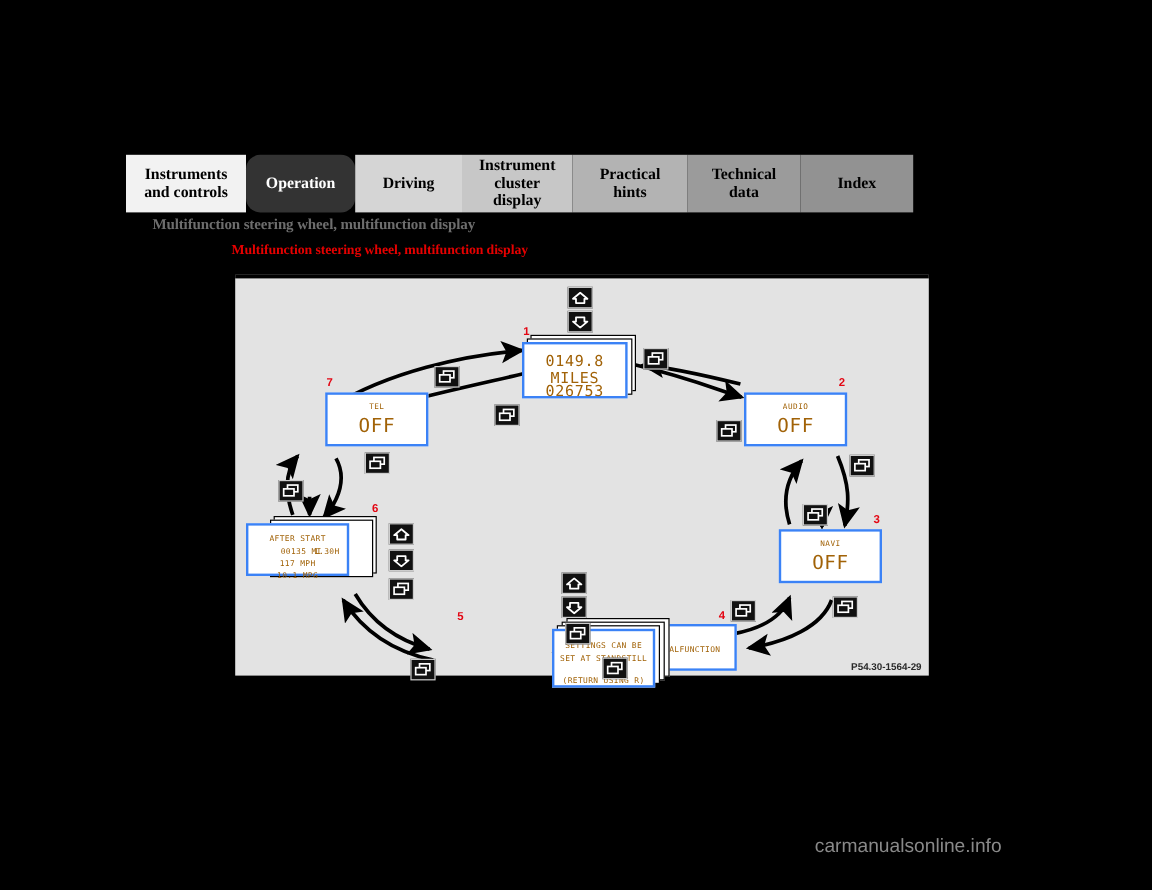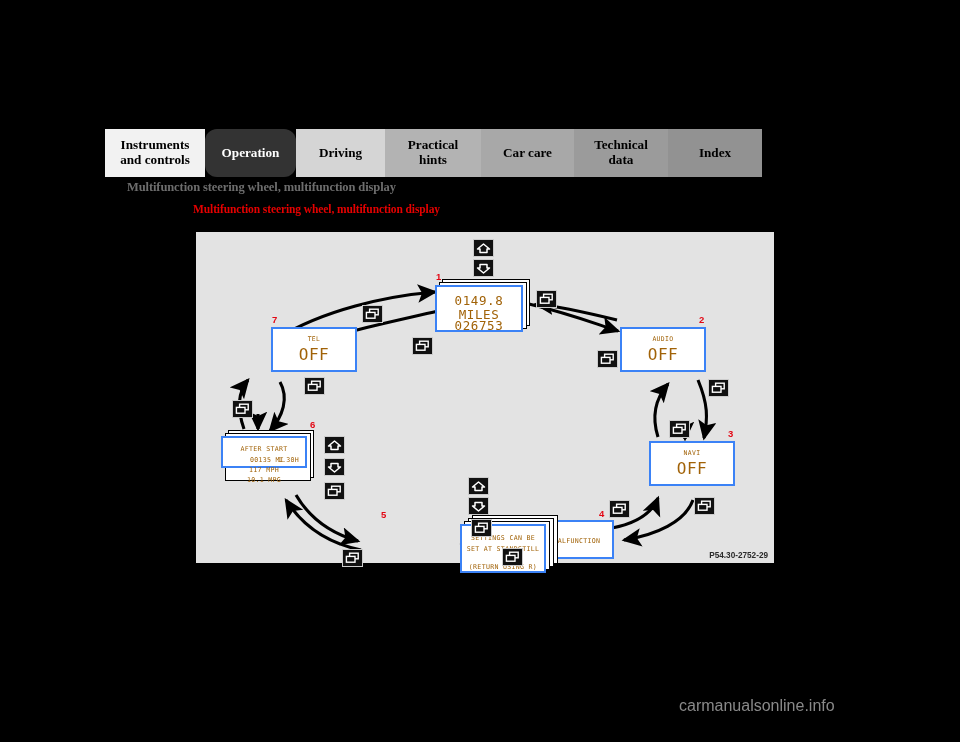--- a/index.html
+++ b/index.html
@@ -176,22 +176,23 @@
   }
 </style>
 </head>
 <body>
 
 <div id="tabbar">
   <div class="tab" style="width:100px;background:#f2f2f2;"><span>Instruments
 and controls</span></div>
   <div class="tab active" style="width:91px;background:#333333;border-radius:12px;"><span>Operation</span></div>
   <div class="tab" style="width:89px;background:#d5d5d5;"><span>Driving</span></div>
+  <div class="tab" style="width:92px;background:#c7c7c7;"><span>Instrument
+cluster display</span></div>
   <div class="tab" style="width:96px;background:#b3b3b3;"><span>Practical hints</span></div>
-  <div class="tab" style="width:93px;background:#a8a8a8;"><span>Car care</span></div>
   <div class="tab" style="width:94px;background:#9b9b9b;"><span>Technical
 data</span></div>
   <div class="tab" style="width:94px;background:#929292;"><span>Index</span></div>
 </div>
 
 <div id="heading-gray">Multifunction steering wheel, multifunction display</div>
 <div id="heading-red">Multifunction steering wheel, multifunction display</div>
 
 <div id="figure">
 
@@ -280,21 +281,21 @@
       <div class="scr-sm" style="top:8px;">SETTINGS CAN BE</div>
       <div class="scr-sm" style="top:19px;">SET AT STANDSTILL</div>
       <div class="scr-sm" style="top:37px;">(RETURN USING R)</div>
     </div>
     <div class="callout" style="left:185px;top:277px;">5</div>
   </div>
 
   <div>
     <div class="stackpage" style="left:32px;top:198px;width:86px;height:48px;"></div>
     <div class="stackpage" style="left:29px;top:201px;width:86px;height:48px;"></div>
-    <div class="screen" style="left:25px;top:204px;width:86px;height:32px;padding-left:27px;">
+    <div class="screen" style="left:9px;top:204px;width:86px;height:44px;padding-left:27px;">
       <div class="scr-sm" style="top:7px;">AFTER START</div>
       <div class="scr-sm scr-sm-l" style="top:18px;">00135 MI</div>
       <div class="scr-sm scr-sm-r" style="top:18px;">1.30H</div>
       <div class="scr-sm" style="top:28px;">117 MPH</div>
       <div class="scr-sm" style="top:38px;">10.1 MPG</div>
     </div>
     <div class="callout" style="left:114px;top:187px;">6</div>
   </div>
 
   <div>
@@ -419,16 +420,16 @@
         <rect x="1.4" y="4.4" width="8.6" height="5.8" fill="#111" stroke="#fff" stroke-width="1.4"></rect>
       </svg>
   </div>
   <div class="iconbtn" style="left:108px;top:145px;width:21px;height:18px;">
     <svg width="15" height="12" viewBox="0 0 15 12">
         <rect x="4.6" y="1.2" width="8.6" height="5.6" fill="none" stroke="#fff" stroke-width="1.4"></rect>
         <rect x="1.4" y="4.4" width="8.6" height="5.8" fill="#111" stroke="#fff" stroke-width="1.4"></rect>
       </svg>
   </div>
 
-  <div id="figcode">P54.30-2752-29</div>
+  <div id="figcode">P54.30-1564-29</div>
 </div>
 
 <div id="watermark">carmanualsonline.info</div>
 
 </body></html>

